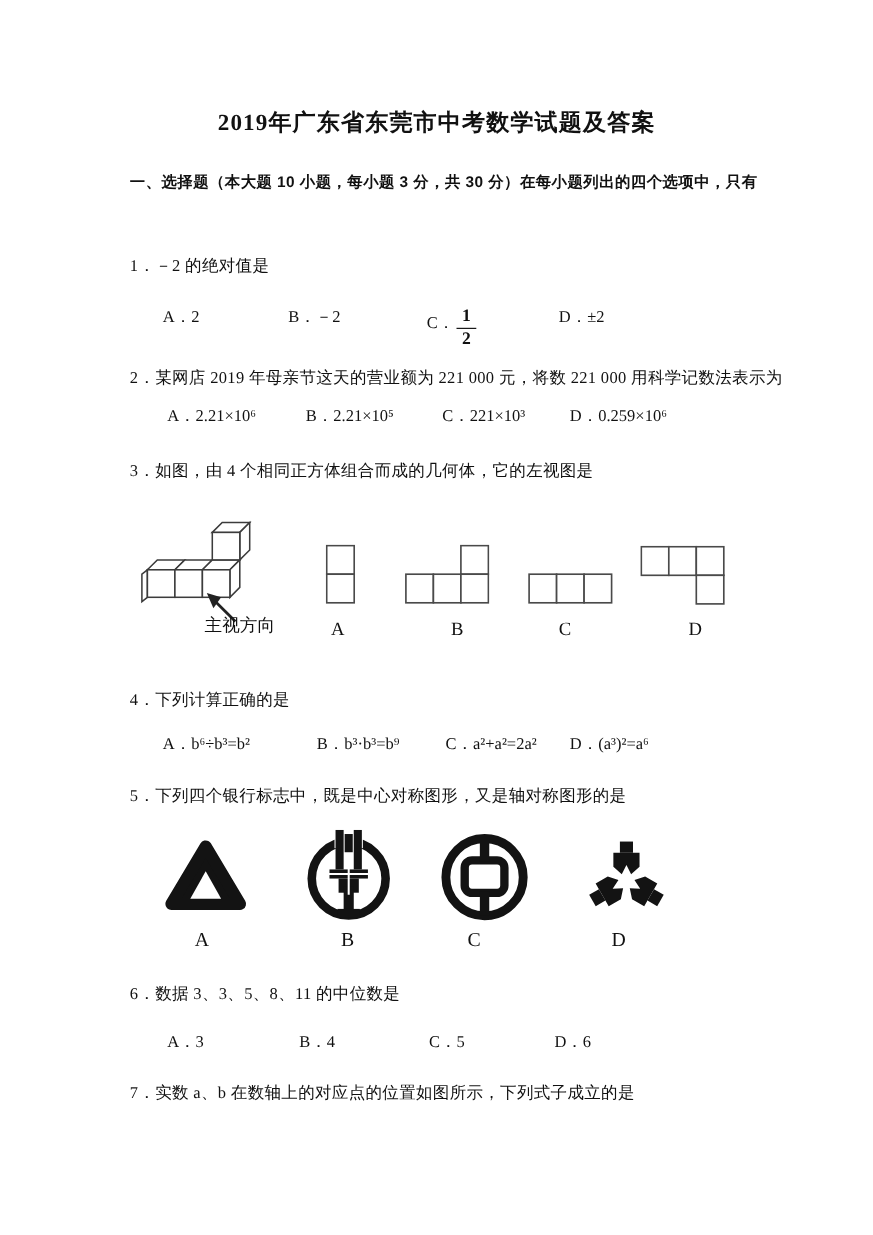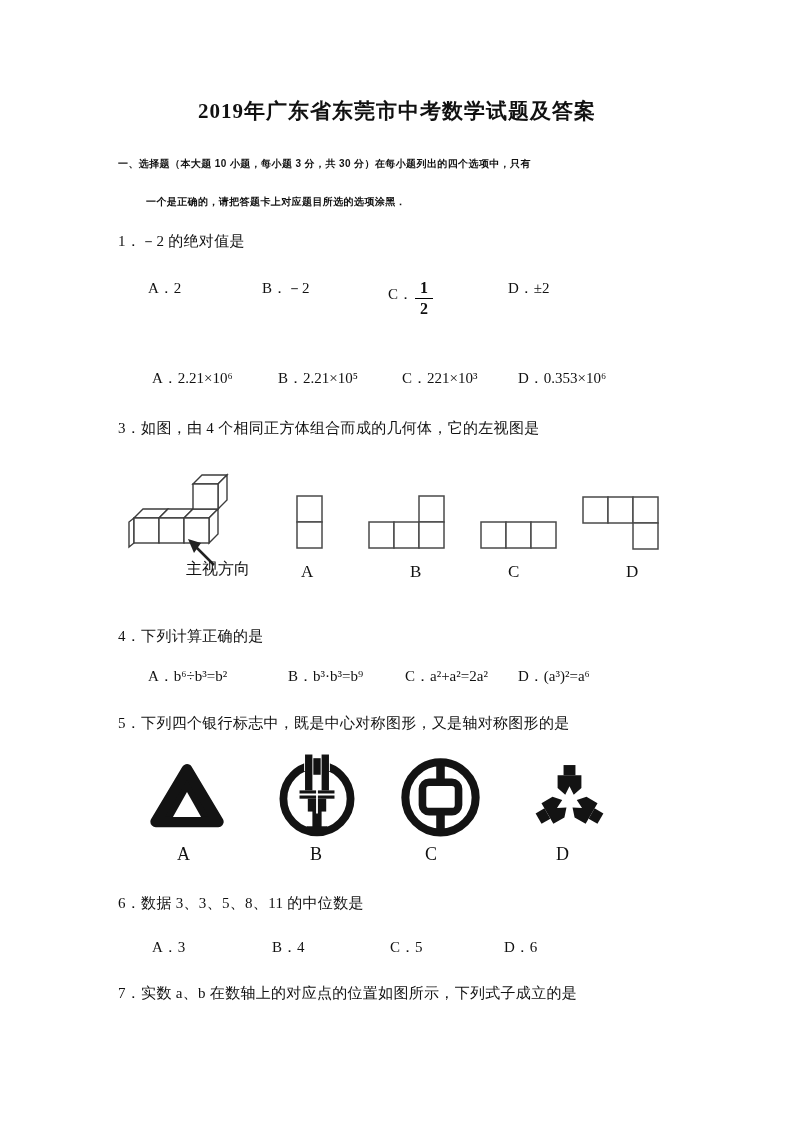--- a/index.html
+++ b/index.html
@@ -7,21 +7,21 @@
     position:relative;width:794px;height:1123px;background:#ffffff;
     font-family:"Liberation Serif","DejaVu Serif",serif;color:#111;overflow:hidden;padding-left:12px;
   }
   .abs{position:absolute;white-space:nowrap;}
   .title{
     left:0;top:97px;width:794px;text-align:center;
     font-size:21px;font-weight:bold;letter-spacing:1px;
   }
   .heading{
     font-family:"Liberation Sans","DejaVu Sans",sans-serif;
-    font-size:10px;font-weight:bold;letter-spacing:0.4px;
+    font-size:14px;font-weight:bold;letter-spacing:0.4px;
   }
   .stem{font-size:15px;letter-spacing:0.3px;}
   .optrow{position:absolute;left:0;width:640px;height:52px;font-size:15px;}
   .opt{position:absolute;white-space:nowrap;}
   .frac{
     display:inline-block;vertical-align:-15px;text-align:center;
     font-weight:bold;font-size:16px;line-height:1;margin-left:2px;
   }
   .frac .num{display:block;padding:1px 5px 2px;border-bottom:1.6px solid #000;}
   .frac .den{display:block;padding-top:2px;}
@@ -32,35 +32,35 @@
   .logo-fill{fill:#131313;}
 </style>
 </head>
 <body>
 
 <div class="page">
 
   <div class="abs title">2019年广东省东莞市中考数学试题及答案</div>
 
   <div class="abs heading" style="left:118px;top:157px;">一、选择题（本大题 10 小题，每小题 3 分，共 30 分）在每小题列出的四个选项中，只有</div>
-  <div class="abs heading" style="left:146px;top:195px;">一个是正确的，请把答题卡上对应题目所选的选项涂黑．</div>
 
   <div class="abs stem" style="left:118px;top:232px;">1．－2 的绝对值是</div>
   <div class="optrow" style="top:263px;">
     <span class="opt" style="left:148px;top:16px;">A．2</span>
     <span class="opt" style="left:262px;top:16px;">B．－2</span>
     <span class="opt" style="left:388px;top:16px;"><span>C．</span><span class="frac"><span class="num">1</span><span class="den">2</span></span></span>
     <span class="opt" style="left:508px;top:16px;">D．±2</span>
   </div>
 
+  <div class="abs stem" style="left:118px;top:334px;">2．某网店 2019 年母亲节这天的营业额为 221 000 元，将数 221 000 用科学记数法表示为</div>
   <div class="optrow" style="top:369px;">
     <span class="opt" style="left:152px;">A．2.21×10⁶</span>
     <span class="opt" style="left:278px;">B．2.21×10⁵</span>
     <span class="opt" style="left:402px;">C．221×10³</span>
-    <span class="opt" style="left:518px;">D．0.353×10⁶</span>
+    <span class="opt" style="left:518px;">D．0.259×10⁶</span>
   </div>
 
   <div class="abs stem" style="left:118px;top:419px;">3．如图，由 4 个相同正方体组合而成的几何体，它的左视图是</div>
 
   <svg class="abs" style="left:128px;top:465px;" width="105" height="105" viewBox="0 0 105 105">
     <polygon class="cube-shape" points="6,53 1,57 1,82 6,78"></polygon>
     <polygon class="cube-shape" points="6,53 15,44 40,44 31,53"></polygon>
     <polygon class="cube-shape" points="31,53 40,44 65,44 56,53"></polygon>
     <polygon class="cube-shape" points="56,53 65,44 90,44 81,53"></polygon>
     <polygon class="cube-shape" points="81,53 90,44 90,69 81,78"></polygon>

